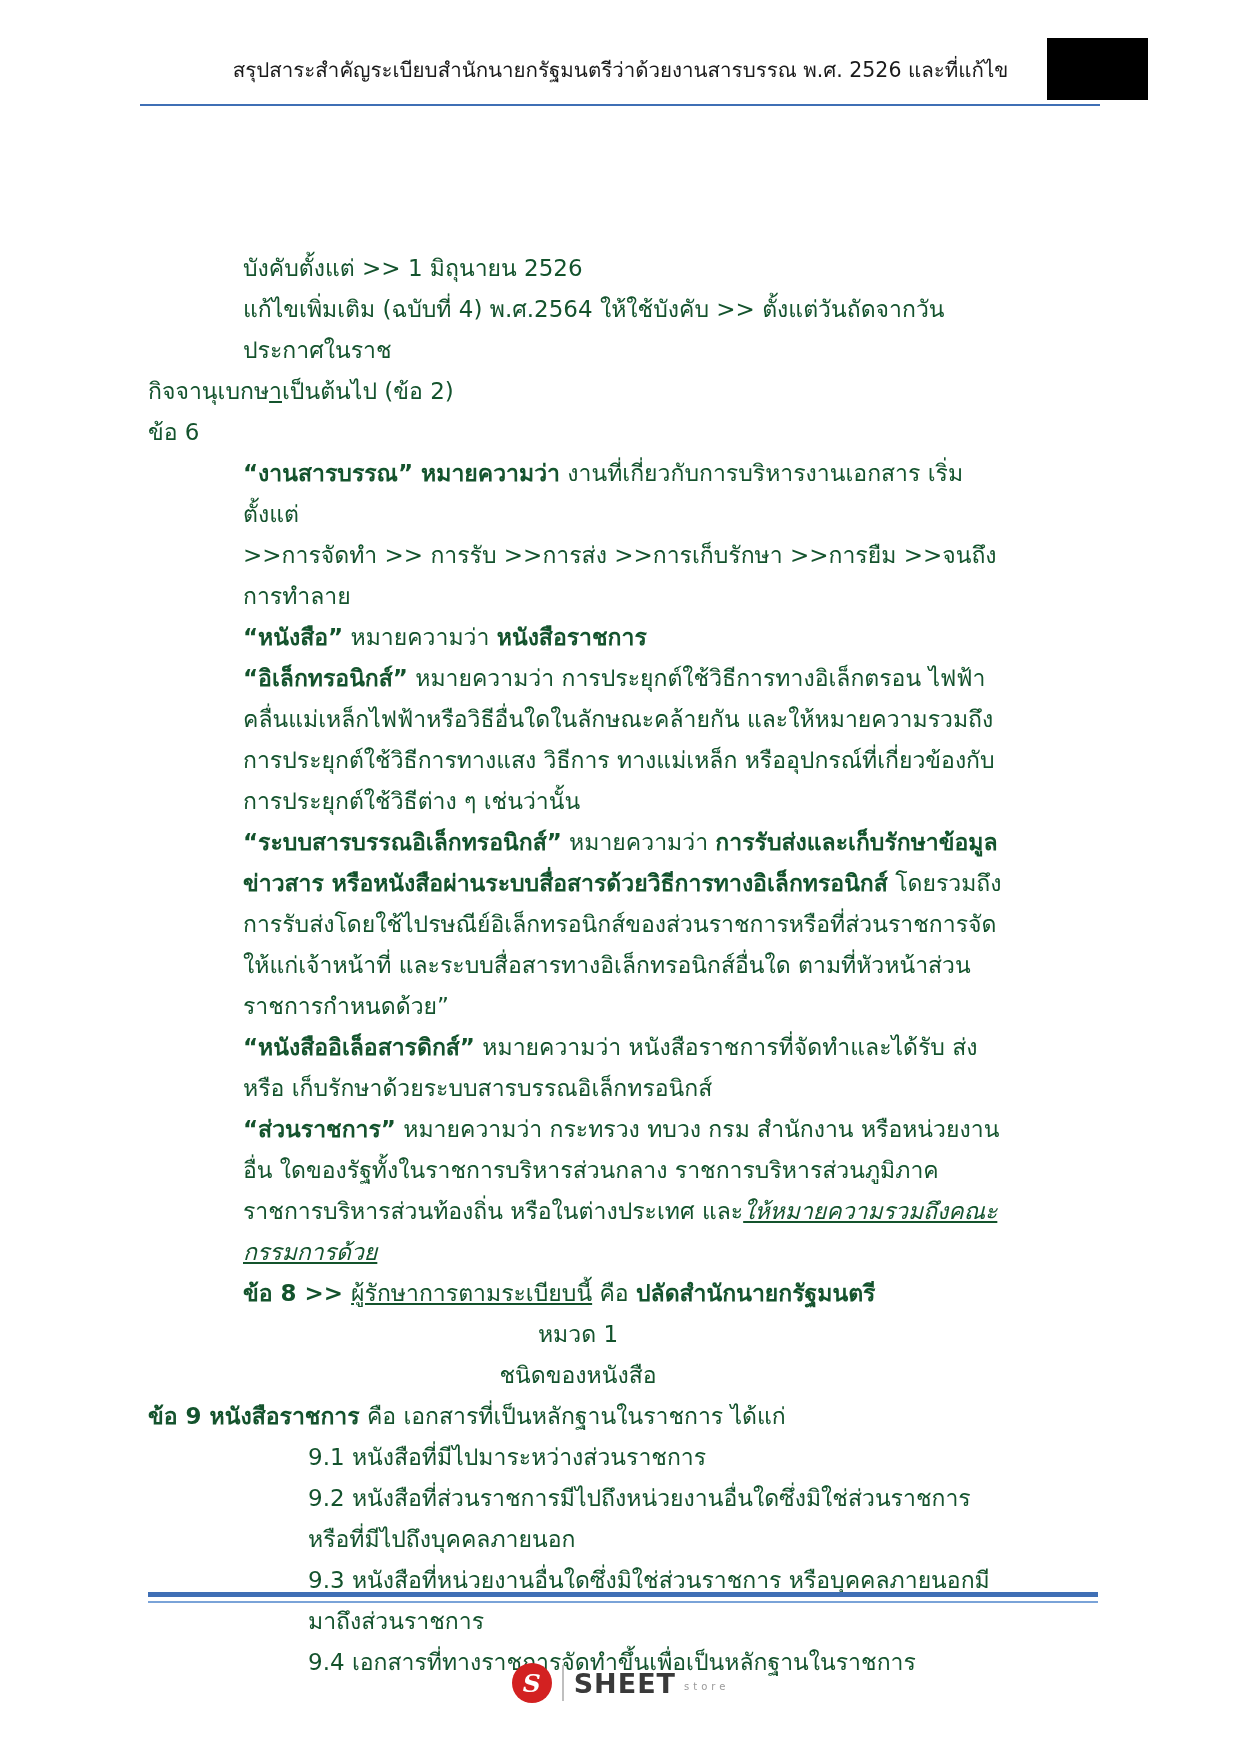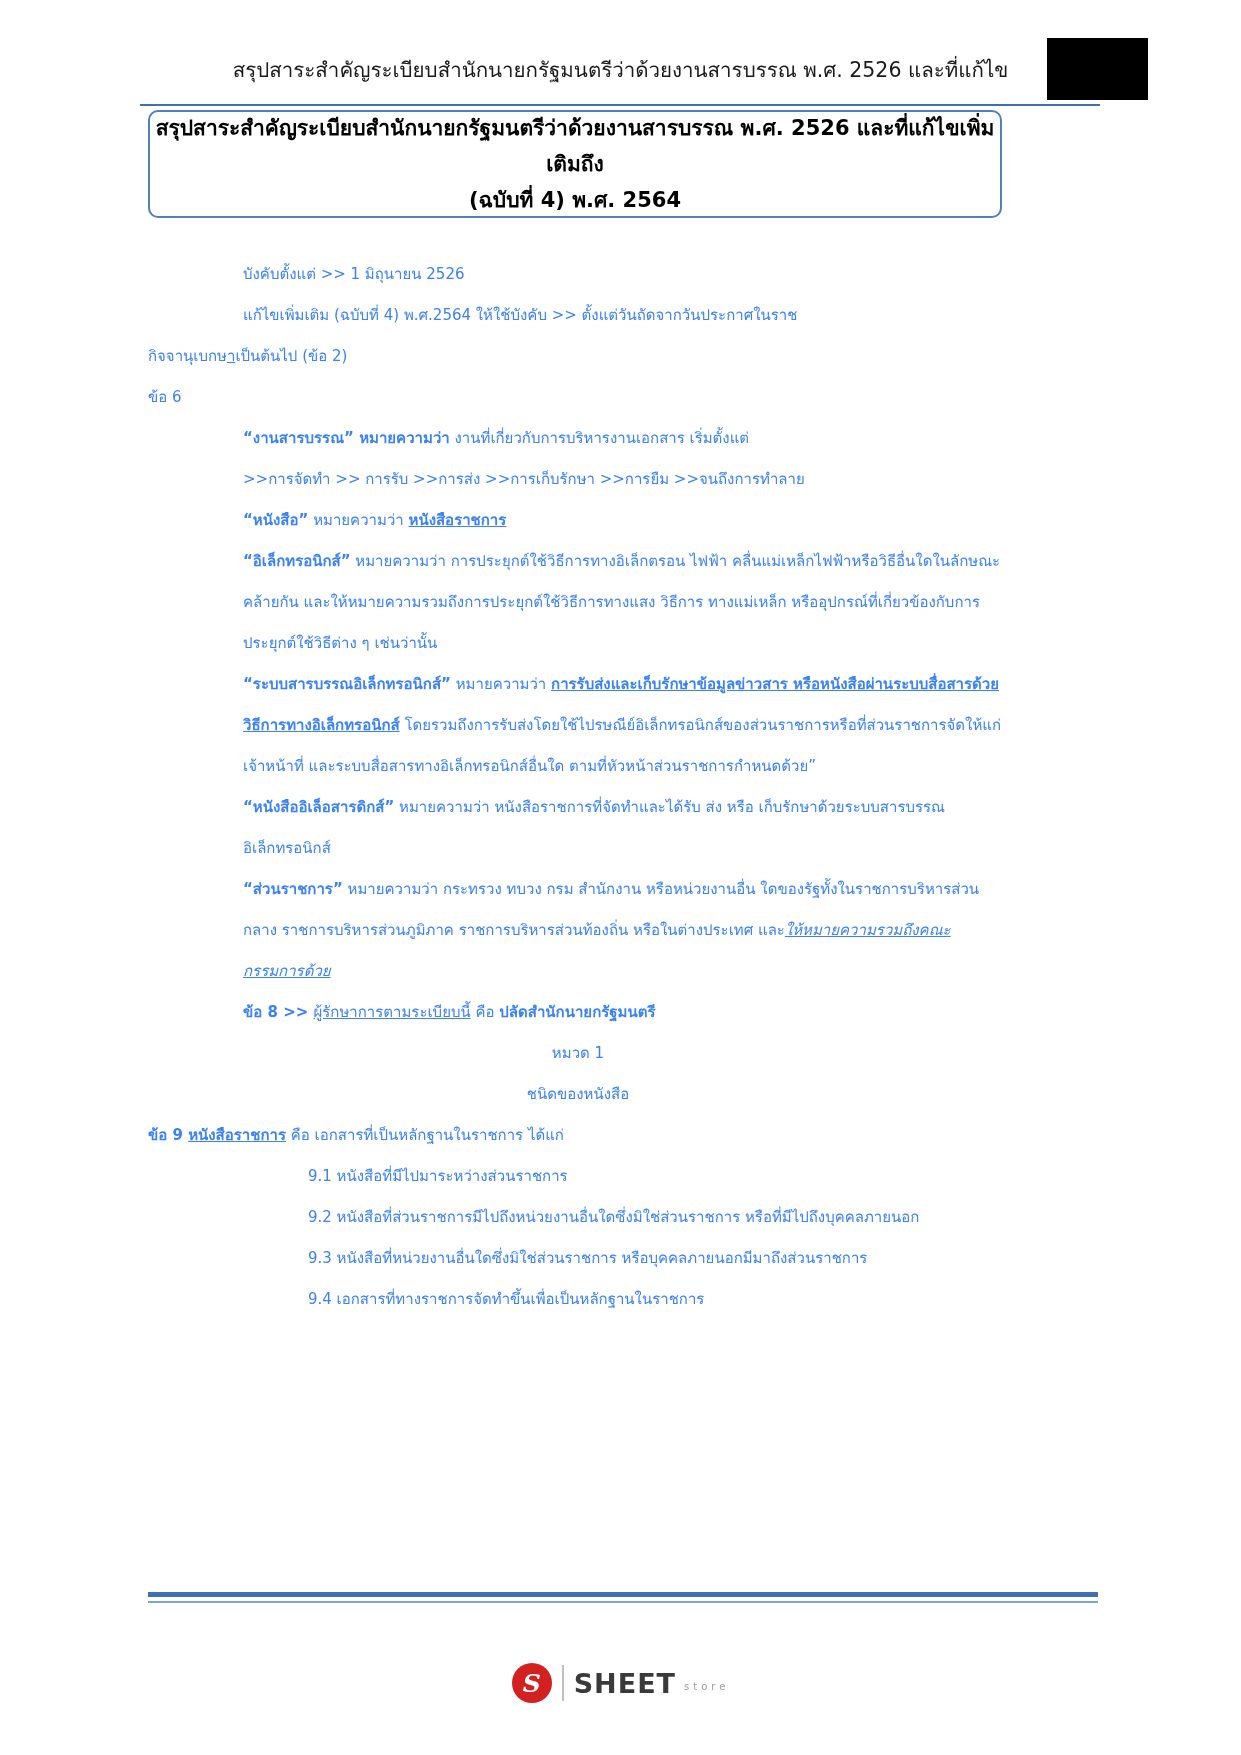--- a/index.html
+++ b/index.html
@@ -83,36 +83,36 @@
     font-size: 21px;
     font-weight: bold;
     line-height: 36px;
     text-align: center;
     color: #000000;
   }
 
   
   .body {
     position: absolute;
-    top: 254px;
+    top: 248px;
     left: 148px;
     width: 860px;
-    font-size: 15px;
+    font-size: 23px;
     line-height: 41px;
-    color: #3b82f6;
+    color: #14532d;
   }
   .p {
     margin: 0;
     text-indent: 0;
   }
   .ind-1 { padding-left: 95px; }
   .ind-2 { padding-left: 160px; }
   .b { font-weight: bold; }
   .u { text-decoration: underline; }
-  .bu { font-weight: bold; text-decoration: underline; }
+  .bu { font-weight: bold; }
   .iu { font-style: italic; text-decoration: underline; }
   .center { text-align: center; }
 
   
   .footer-rule-outer {
     position: absolute;
     bottom: 158px;
     left: 148px;
     width: 950px;
     height: 5px;
@@ -179,24 +179,20 @@
 
 <div class="page">
 
   <div class="header">
     <div class="header-title">สรุปสาระสำคัญระเบียบสำนักนายกรัฐมนตรีว่าด้วยงานสารบรรณ พ.ศ. 2526 และที่แก้ไข</div>
     <div class="page-number-box"></div>
     <div class="page-number">153</div>
     <div class="header-rule"></div>
   </div>
 
-  <div class="title-box">
-    <div class="title-line">สรุปสาระสำคัญระเบียบสำนักนายกรัฐมนตรีว่าด้วยงานสารบรรณ พ.ศ. 2526 และที่แก้ไขเพิ่มเติมถึง</div>
-    <div class="title-line">(ฉบับที่ 4) พ.ศ. 2564</div>
-  </div>
 
   <div class="body">
 
     <p class="p ind-1">บังคับตั้งแต่ &gt;&gt; 1 มิถุนายน 2526</p>
 
     <p class="p ind-1">แก้ไขเพิ่มเติม (ฉบับที่ 4) พ.ศ.2564  ให้ใช้บังคับ &gt;&gt; ตั้งแต่วันถัดจากวันประกาศในราช</p>
     <p class="p"><span>กิจจานุเบกษ</span><span class="u">า</span><span>เป็นต้นไป (ข้อ 2)</span></p>
 
     <p class="p">ข้อ 6</p>
 

